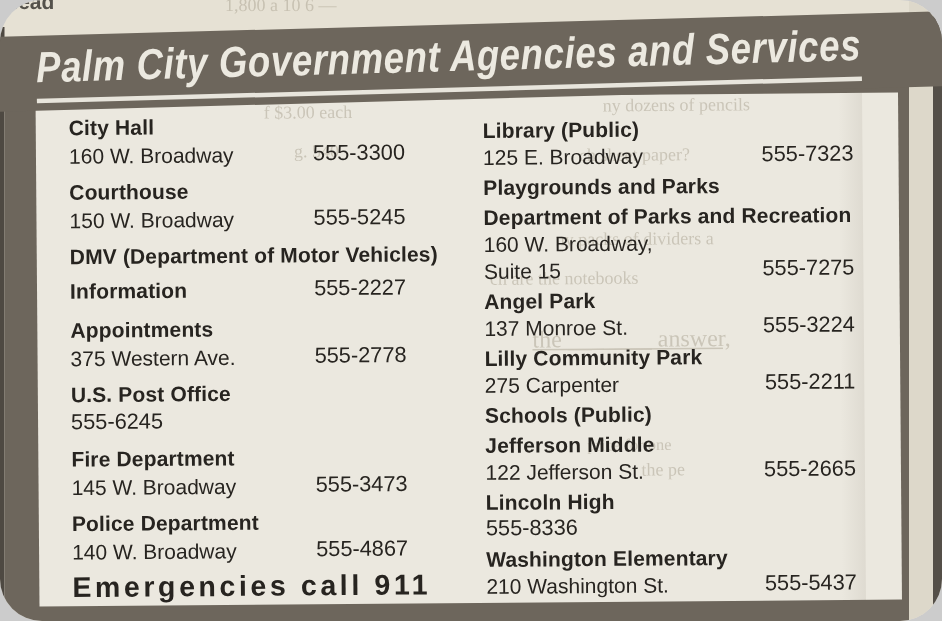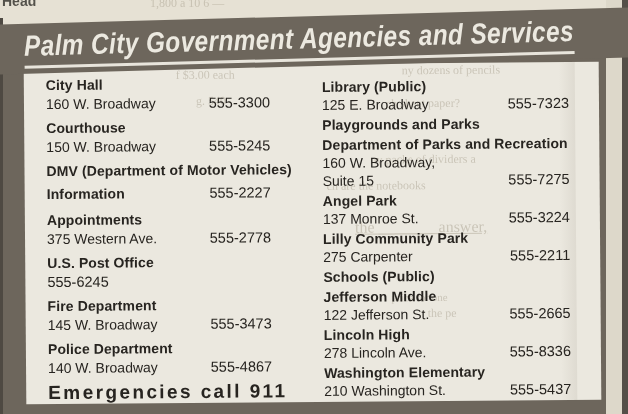--- a/index.html
+++ b/index.html
@@ -1,21 +1,21 @@
 <!DOCTYPE html>
 <html style="--paper: #e6e1d4; --banner: #6d665c; --card: #ebe8df; --ink: #272420; --title-text: #ece9e0; --edge: #544f48; --ghost: #a39b89;"><head>
 <meta charset="utf-8">
 <style>
   :root{
     --paper:#e6e1d4; --banner:#6d665c; --card:#ebe8df; --ink:#272420;
     --title-text:#ece9e0; --edge:#544f48; --ghost:#a39b89;
   }
   html,body{margin:0;padding:0;}
   body{font-family:"Liberation Sans",sans-serif;background:#ccc;}
-  .page{position:relative;width:628px;height:414px;overflow:hidden;background:var(--paper);}
+  .page{position:relative;width:628px;height:414px;overflow:hidden;background:var(--paper);border-radius:28px;}
 
   
   .left-edge{position:absolute;left:0;top:18px;width:3px;height:396px;background:#4e4942;z-index:0;}
   .right-paper{position:absolute;left:606px;top:0;width:16px;height:414px;background:#ddd8ca;z-index:0;}
   .right-edge{position:absolute;left:622px;top:0;width:6px;height:414px;background:var(--edge);z-index:0;}
 
   
   .surround{position:absolute;left:3px;top:44px;width:603px;height:370px;background:var(--banner);z-index:1;}
 
   
@@ -176,21 +176,20 @@
         <div class="entry">
           <div class="name">Jefferson Middle</div>
           <div class="row">
             <span class="addr">122 Jefferson St.</span>
             <span class="phone">555-2665</span>
           </div>
         </div>
         <div class="entry">
           <div class="name">Lincoln High</div>
           <div class="row">
-            <span class="addr">278 Lincoln Ave.</span>
             <span class="phone">555-8336</span>
           </div>
         </div>
         <div class="entry">
           <div class="name">Washington Elementary</div>
           <div class="row">
             <span class="addr">210 Washington St.</span>
             <span class="phone">555-5437</span>
           </div>
         </div>

